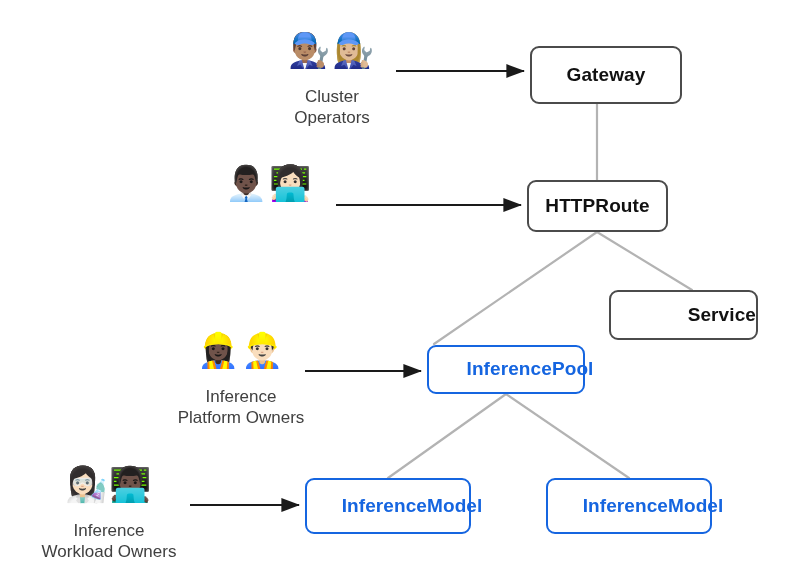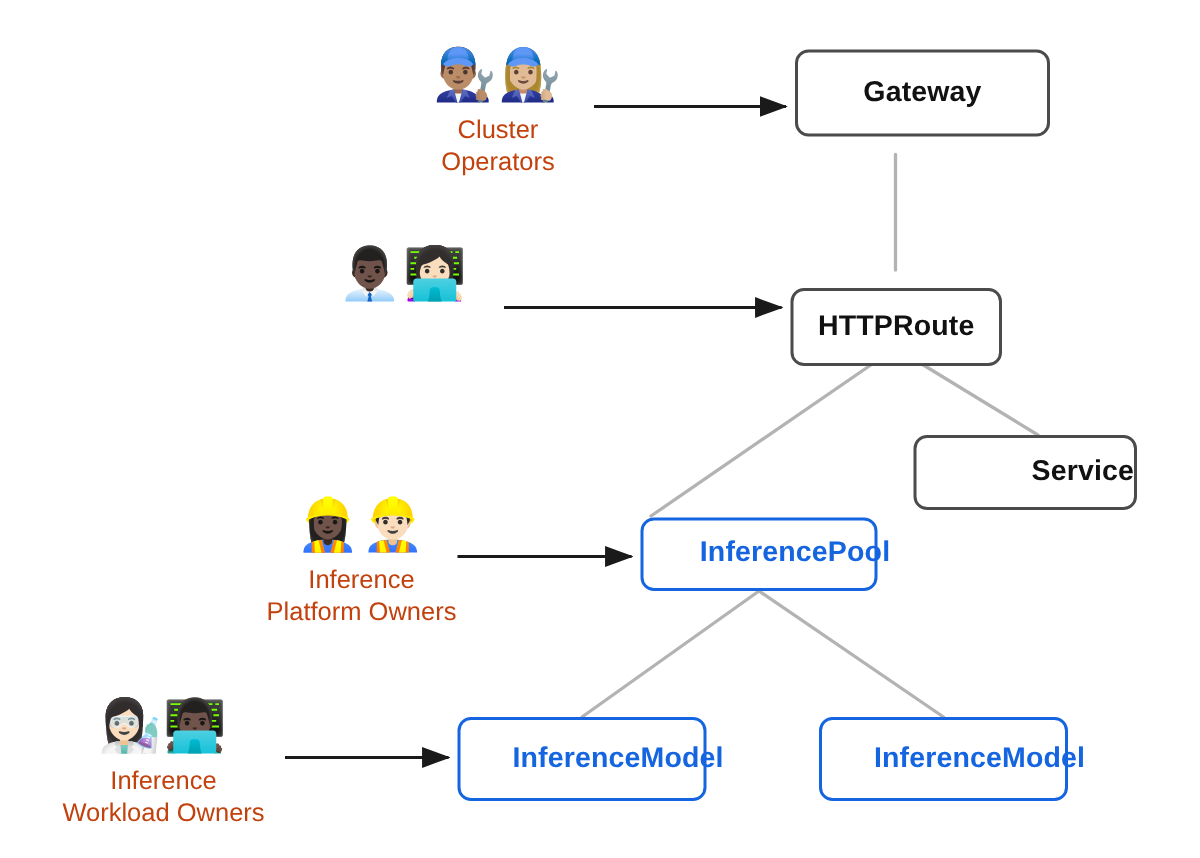--- a/index.html
+++ b/index.html
@@ -69,24 +69,24 @@
     z-index: 3;
   }
   .persona-emoji {
     font-size: 34px;
     line-height: 40px;
     letter-spacing: 1px;
     white-space: nowrap;
     font-family: "DejaVu Sans", sans-serif;
   }
   .persona-label {
-    margin-top: 6px;
+    margin-top: 16px;
     font-size: 17px;
     line-height: 21px;
-    color: #c2410c;
+    color: #404040;
     white-space: pre-line;
     text-align: center;
   }
 </style>
 </head>
 <body>
 
 <div id="canvas">
 
   <svg id="wires" viewBox="0 0 800 572" xmlns="http://www.w3.org/2000/svg">
@@ -110,25 +110,25 @@
     </g>
 
     <g stroke="#1a1a1a" stroke-width="2.1" fill="none" marker-end="url(#arrowhead)">
       <line x1="396" y1="71" x2="524" y2="71"></line>
       <line x1="336" y1="205" x2="521" y2="205"></line>
       <line x1="305" y1="371" x2="421" y2="371"></line>
       <line x1="190" y1="505" x2="299" y2="505"></line>
     </g>
   </svg>
 
-  <div class="node std" style="left:530px; top:33px; width:170px; height:58px;">
+  <div class="node std" style="left:530px; top:46px; width:152px; height:58px;">
     <span class="node-label">Gateway</span>
   </div>
 
-  <div class="node std" style="left:527px; top:180px; width:141px; height:52px;margin-top:12px;">
+  <div class="node std" style="left:527px; top:180px; width:141px; height:52px;">
     <span class="node-label">HTTPRoute</span>
   </div>
 
   <div class="node std" style="left:609px; top:290px; width:149px; height:50px;justify-content:flex-end;">
     <span class="node-label">Service</span>
   </div>
 
   <div class="node blue" style="left:427px; top:345px; width:158px; height:49px;">
     <span class="node-label">InferencePool</span>
   </div>

